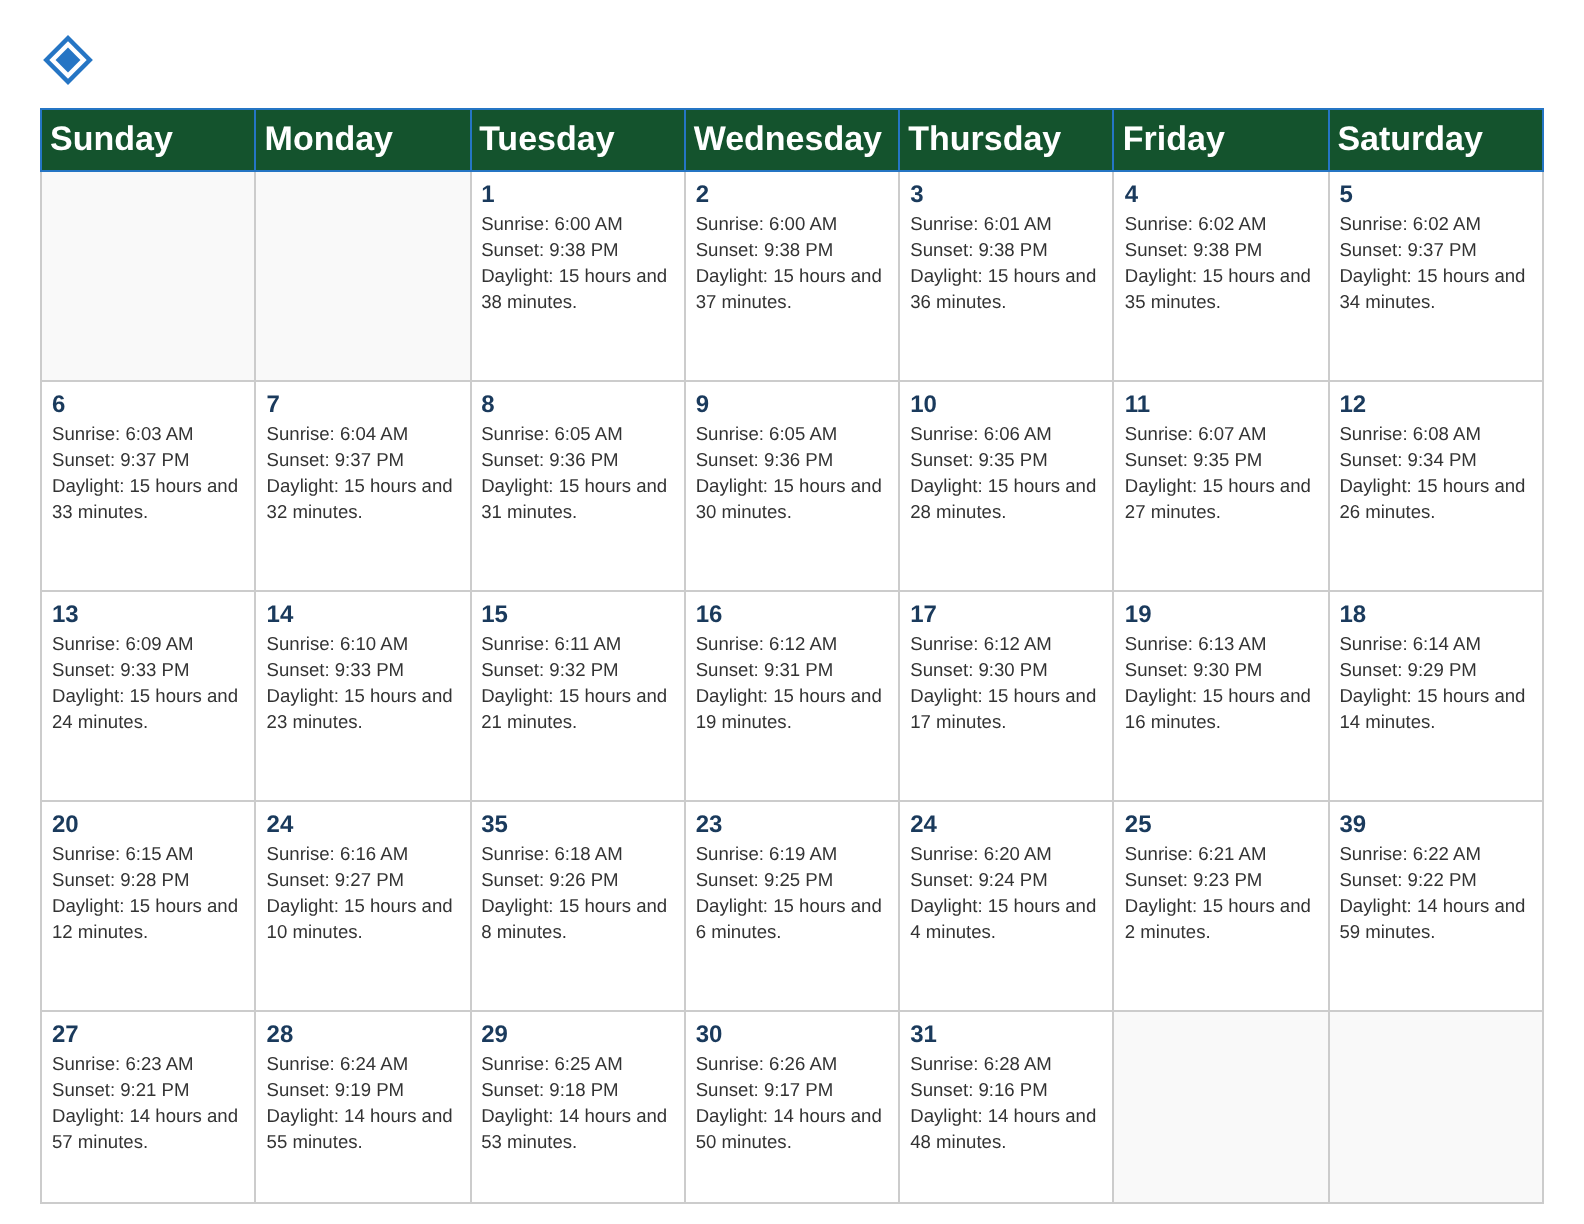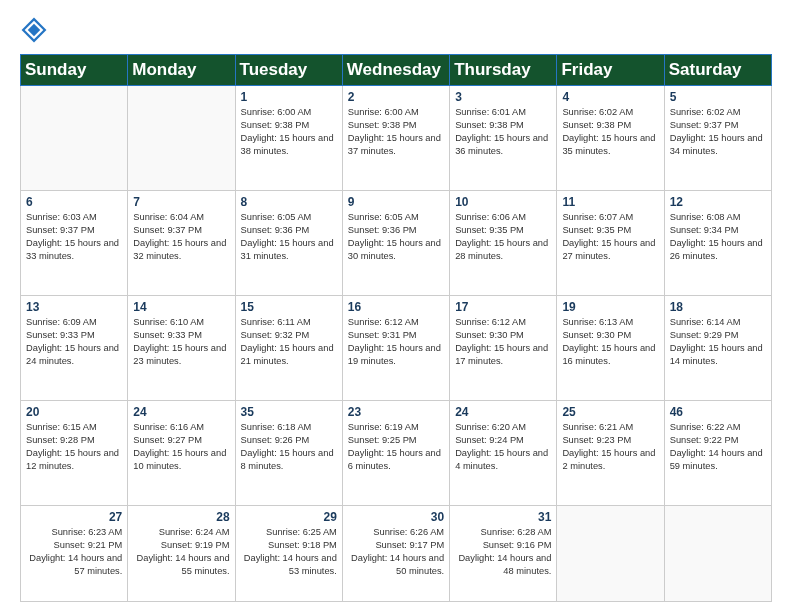--- a/index.html
+++ b/index.html
@@ -89,21 +89,20 @@
     .calendar td.empty {
       background: #f9f9f9;
     }
     .calendar td .info {
       line-height: 1.4;
       font-size: 9.3px;
       color: #333;
     }
     .calendar tr:last-child td {
       height: 80px;
-      text-align: right;
     }
   </style>
 </head>
 <body>
 
 <div class="page">
   <div class="header">
     <div class="logo">
       <svg class="logo-icon" viewBox="0 0 36 36">
         <polygon points="18,2 34,18 18,34 2,18" fill="#2575c4"></polygon>
@@ -237,21 +236,21 @@
           </td>
           <td>
             <span class="day-num">24</span>
             <div class="info">Sunrise: 6:20 AM<br>Sunset: 9:24 PM<br>Daylight: 15 hours and 4 minutes.</div>
           </td>
           <td>
             <span class="day-num">25</span>
             <div class="info">Sunrise: 6:21 AM<br>Sunset: 9:23 PM<br>Daylight: 15 hours and 2 minutes.</div>
           </td>
           <td>
-            <span class="day-num">46</span>
+            <span class="day-num">39</span>
             <div class="info">Sunrise: 6:22 AM<br>Sunset: 9:22 PM<br>Daylight: 14 hours and 59 minutes.</div>
           </td>
         </tr>
         <tr>
           <td>
             <span class="day-num">27</span>
             <div class="info">Sunrise: 6:23 AM<br>Sunset: 9:21 PM<br>Daylight: 14 hours and 57 minutes.</div>
           </td>
           <td>
             <span class="day-num">28</span>

